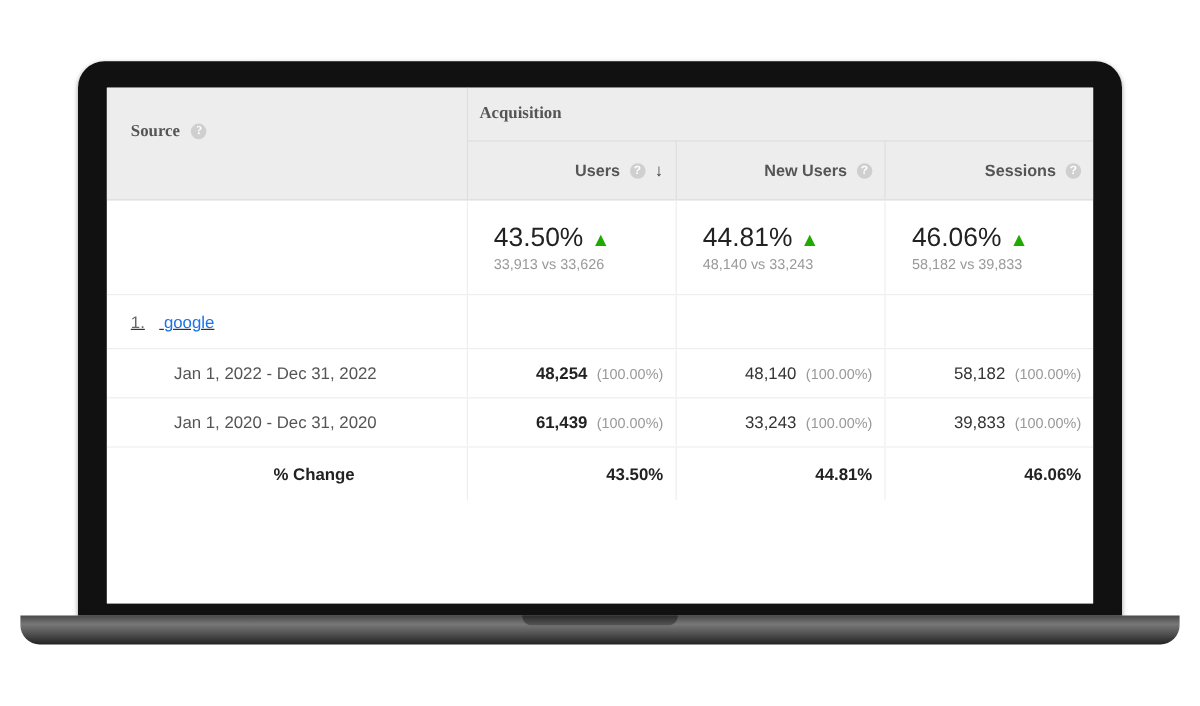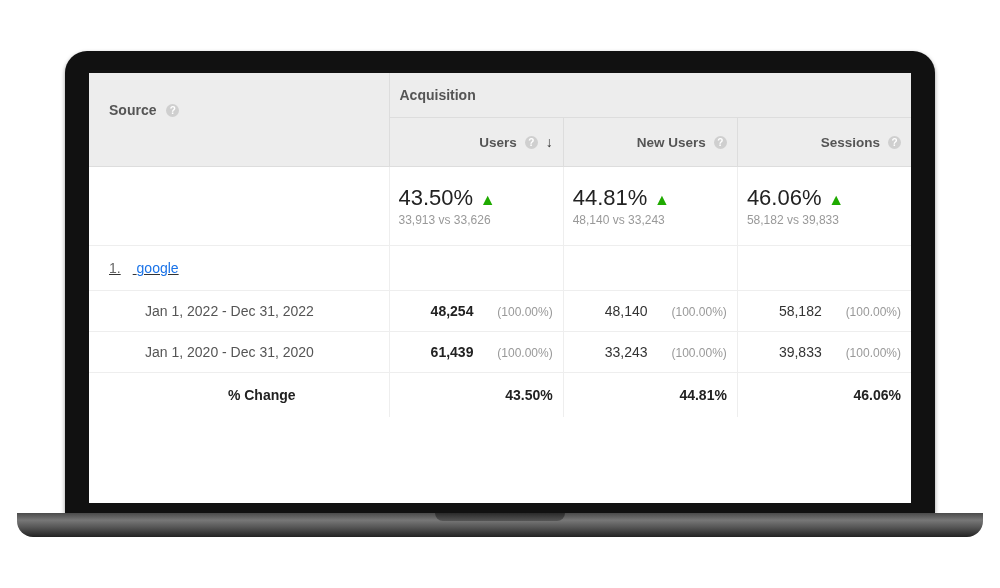--- a/index.html
+++ b/index.html
@@ -54,20 +54,21 @@
     }
     table.report th, table.report td {
       text-align: left;
     }
     .hdr-row1 th {
       background:#ededed;
       border-bottom:1px solid #ddd;
       font-weight:bold;
       color:#555;
       font-size:14px;
+      font-family:Liberation Serif, serif;
     }
     .hdr-row2 th {
       background:#ededed;
       border-bottom:1px solid #ddd;
       border-left:1px solid #ddd;
       color:#555;
       font-weight:bold;
       font-size:13.5px;
       padding: 16px 10px;
       text-align:right;
@@ -97,21 +98,21 @@
     }
     .sort-arrow {
       display:inline-block;
       margin-left:6px;
       color:#333;
       font-size:14px;
     }
     .summary-row td {
       border-left:1px solid #eee;
       border-bottom:1px solid #eee;
-      padding: 18px 9px;
+      padding: 18px 22px;
       text-align:right;
       vertical-align:middle;
     }
     .summary-row td.first {
       border-left:none;
     }
     .pct-big {
       font-size:22px;
       color:#222;
       display:inline-block;
@@ -146,21 +147,21 @@
     .data-row .lbl {
       padding-left:56px;
       color:#555;
       margin-top:26px;
     }
     .data-row .val {
       text-align:right;
       border-left:1px solid #eee;
     }
     .strong { font-weight:bold; color:#222;text-align:right;}
-    .pct-grey { color:#999; font-size:12px; margin-left:20px;}
+    .pct-grey { color:#999; font-size:12px; margin-left:4px;}
     .change-row td {
       padding: 14px 10px;
       font-size:14px;
       font-weight:bold;
       color:#222;
     }
     .change-row .lbl { padding-left:56px;text-align:center; }
     .change-row .val { text-align:right; border-left:1px solid #eee;}
     .metric-head-inner {
       display:flex;

